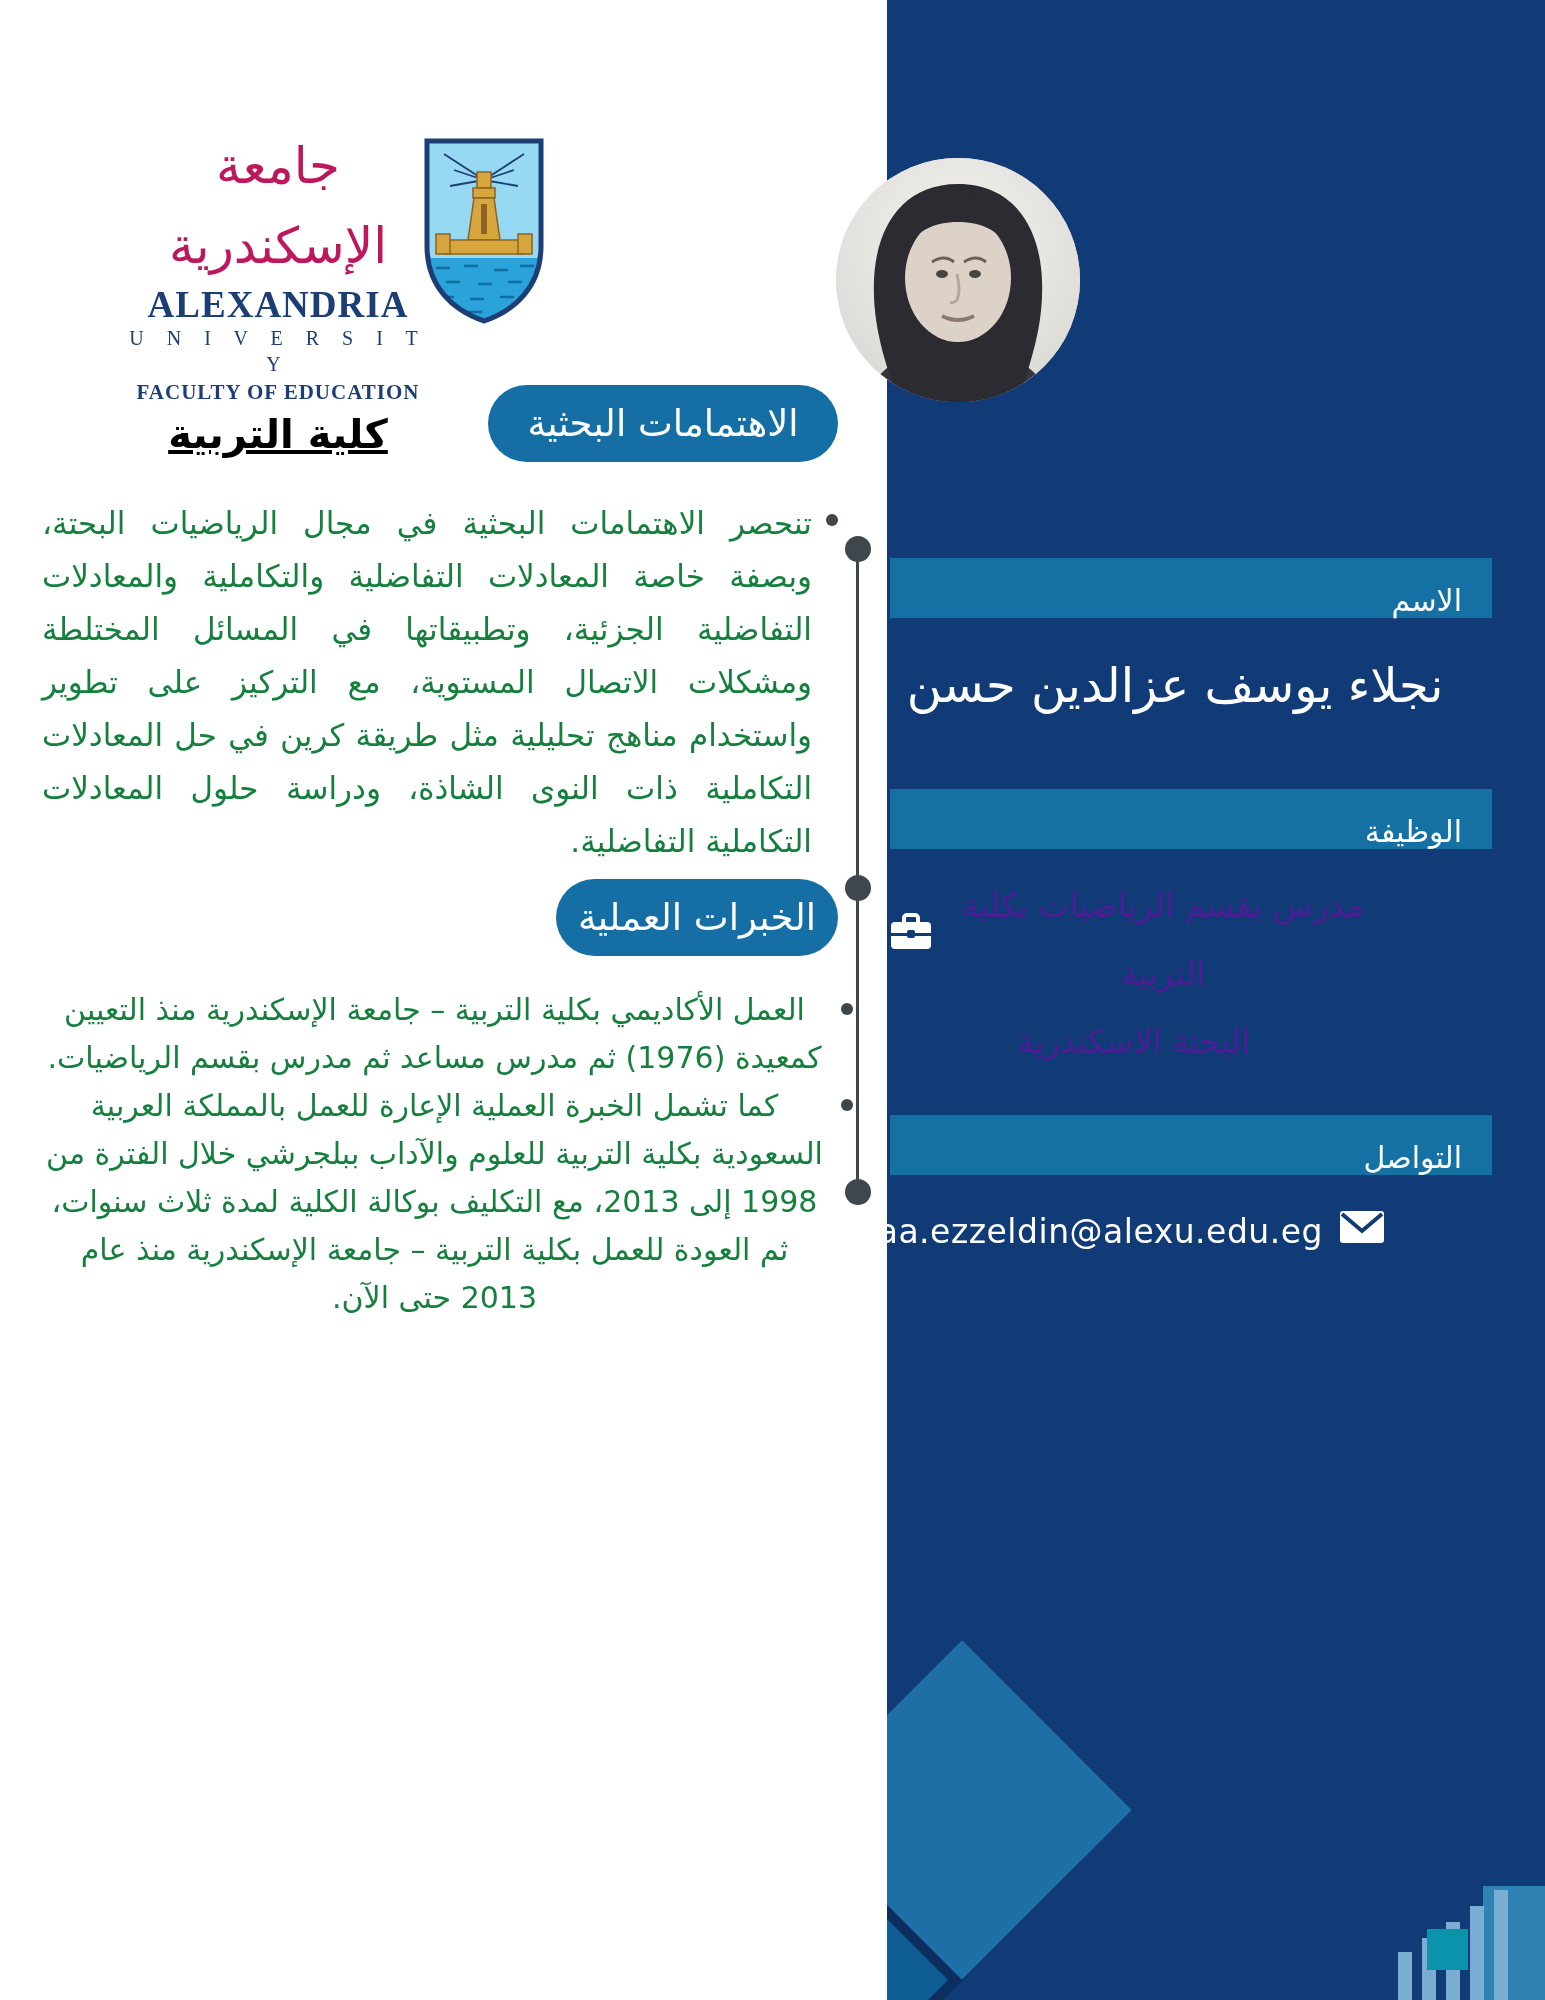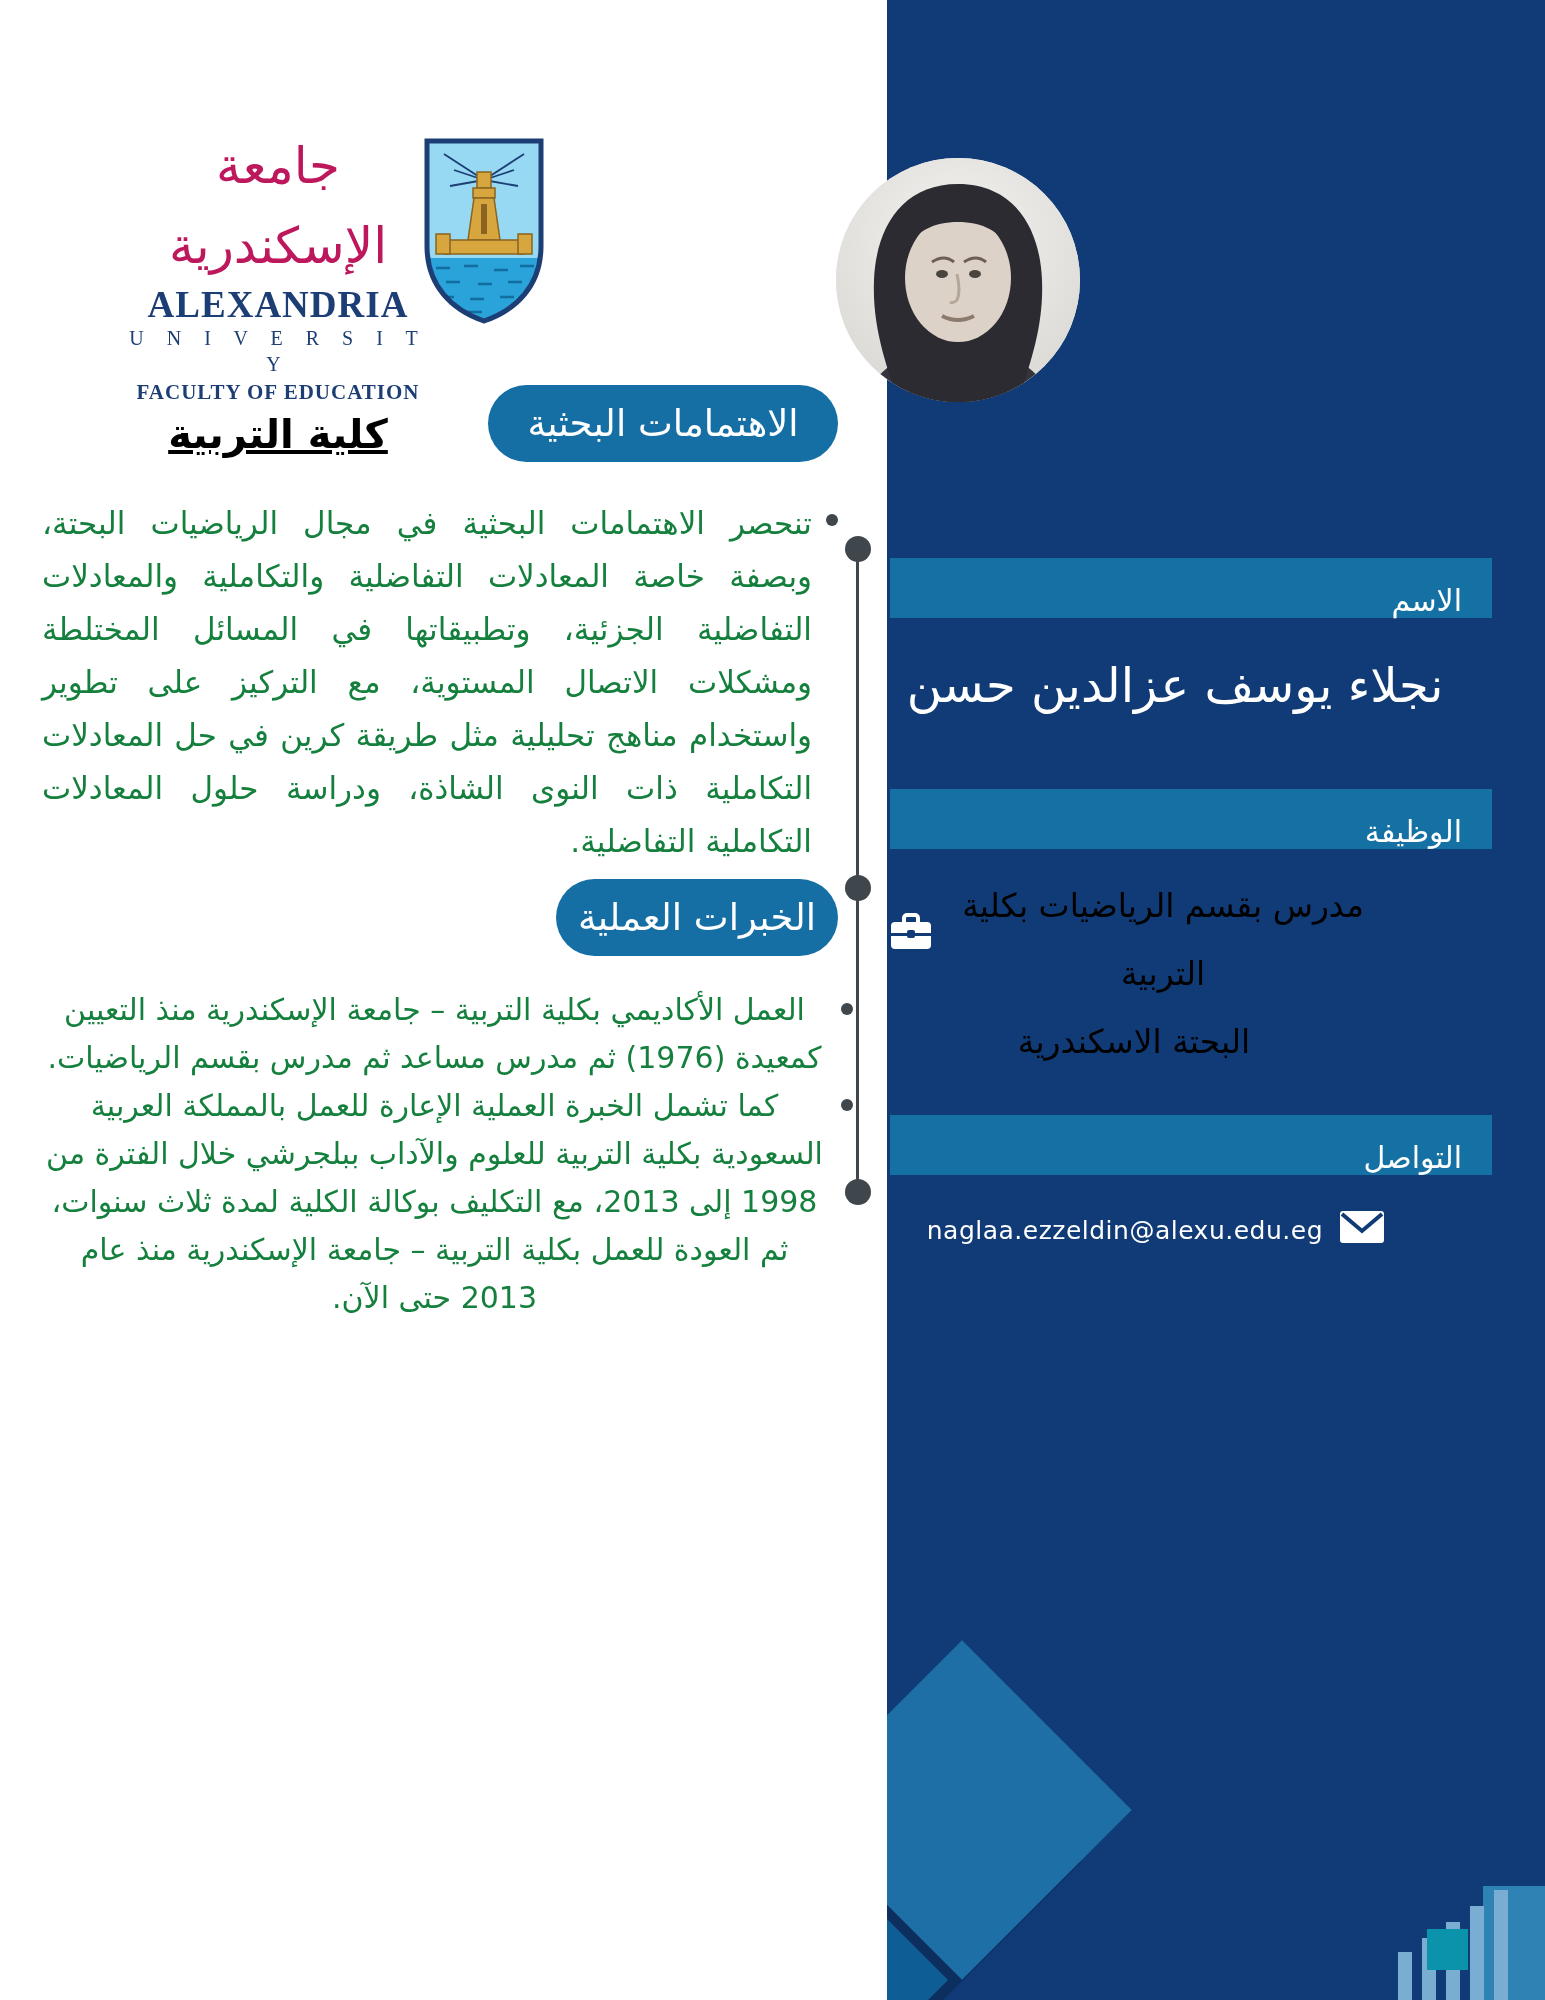--- a/index.html
+++ b/index.html
@@ -56,27 +56,27 @@
     justify-content:flex-end;padding-right:30px;box-sizing:border-box;
   }
   .bar.name{top:558px;}
   .bar.job{top:789px;}
   .bar.contact{top:1115px;}
   .panel-name{
     position:absolute;left:890px;top:638px;width:570px;color:#ffffff;
     font-size:48px;text-align:center;margin-top:19px;
   }
   .panel-job{
-    position:absolute;left:890px;top:872px;width:488px;color:#000000;
+    position:absolute;left:890px;top:872px;width:488px;color:#4c1d95;
     font-size:33px;line-height:68px;text-align:center;
   }
   .job-line1{display:flex;align-items:center;justify-content:center;gap:16px;flex-direction:row;}
   .panel-email{
     position:absolute;left:890px;top:1210px;width:495px;color:#ffffff;
-    font-size:25px;display:flex;align-items:center;justify-content:flex-end;gap:16px;
+    font-size:33px;display:flex;align-items:center;justify-content:flex-end;gap:16px;
   }
   .email-text{direction:ltr;letter-spacing:0.5px;}
   
   .decor{position:absolute;}
   .diamond{transform:rotate(45deg);}
   .d-shadow{left:-90px;top:1745px;width:235px;height:235px;background:#0c2f60;}
   .d-main{left:-45px;top:1690px;width:240px;height:240px;background:#1e6fa6;}
   .d-small{left:-120px;top:1905px;width:150px;height:150px;background:#0e5d94;}
   .corner-rect{left:596px;top:1886px;width:62px;height:114px;background:#2e82b4;}
   .slat{position:absolute;bottom:0;width:14px;background:#79add2;}

